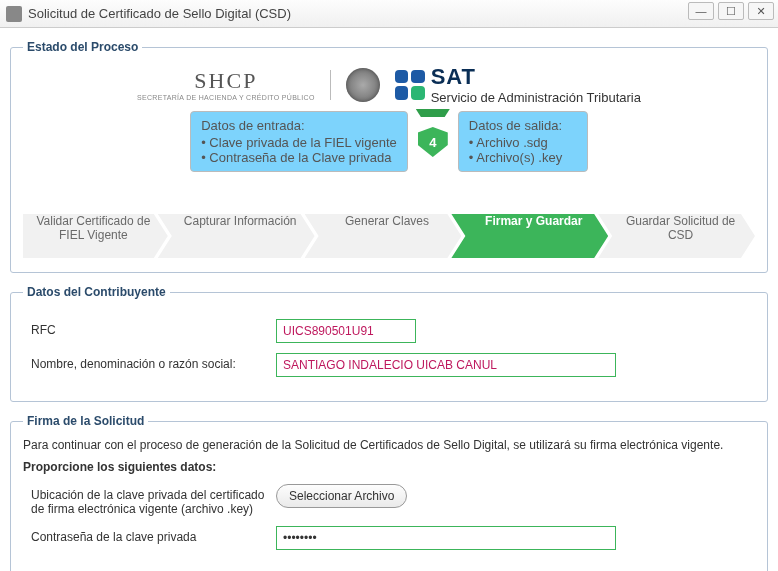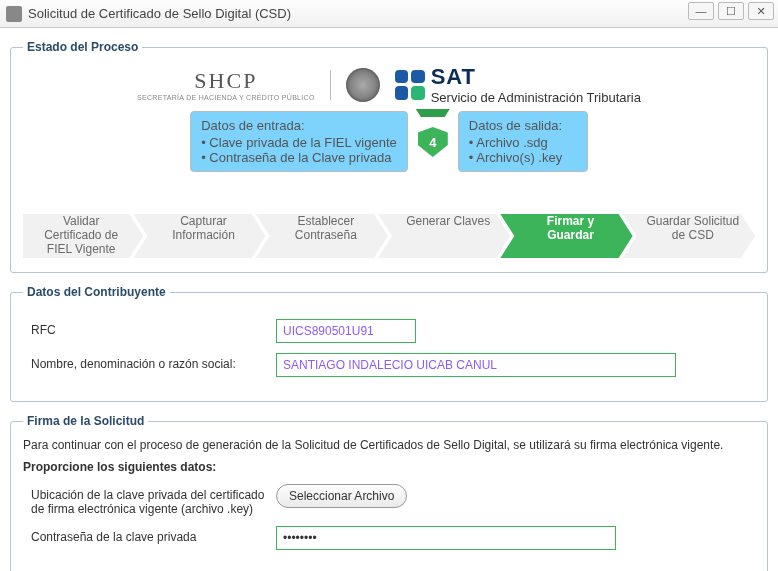--- a/index.html
+++ b/index.html
@@ -152,21 +152,21 @@
   .form-row {
     display:flex;
     align-items:flex-start;
     margin: 10px 8px;
     gap: 10px;
   }
   .form-row .lbl { width: 235px; color:#333; font-size:12px; padding-top:4px;}
   .greenbox {
     border: 1.5px solid #3cb55a;
     padding: 4px 6px;
-    color:#8b5cf6;
+    color:#be185d;
     font-size:12px;
     background:#fff;
     min-height: 22px;
     display:flex; align-items:center;
   }
   .outlinebox {
     border: 1px solid #888;
     padding: 4px 6px;
     font-size:12px;
     background:#fff;
@@ -260,43 +260,40 @@
     </div>
 
     <div class="wizard">
       <div class="wstep">
           <span>Validar Certificado de FIEL Vigente</span>
         </div>
       <div class="wstep">
           <span>Capturar Información</span>
         </div>
       <div class="wstep">
-          <span>Establecer Contraseña</span>
-        </div>
-      <div class="wstep">
           <span>Generar Claves</span>
         </div>
       <div class="wstep active">
           <span>Firmar y Guardar</span>
         </div>
       <div class="wstep">
           <span>Guardar Solicitud de CSD</span>
         </div>
     </div>
   </fieldset>
 
   <fieldset>
     <legend>Datos del Contribuyente</legend>
     <div class="form-row">
       <div class="lbl">RFC</div>
       <div class="greenbox" style="width:140px">UICS890501U91</div>
     </div>
     <div class="form-row">
       <div class="lbl">Nombre, denominación o razón social:</div>
-      <div class="greenbox" style="width:400px">SANTIAGO INDALECIO UICAB CANUL</div>
+      <div class="greenbox" style="width:340px">SANTIAGO INDALECIO UICAB CANUL</div>
     </div>
   </fieldset>
 
   <fieldset>
     <legend>Firma de la Solicitud</legend>
     <div style="margin-bottom:8px">Para continuar con el proceso de generación de la Solicitud de Certificados de Sello Digital, se utilizará su firma electrónica vigente.</div>
     <div style="font-weight:bold; margin-bottom:6px">Proporcione los siguientes datos:</div>
 
     <div class="form-row">
       <div class="lbl">Ubicación de la clave privada del certificado de firma electrónica vigente (archivo .key)</div>

